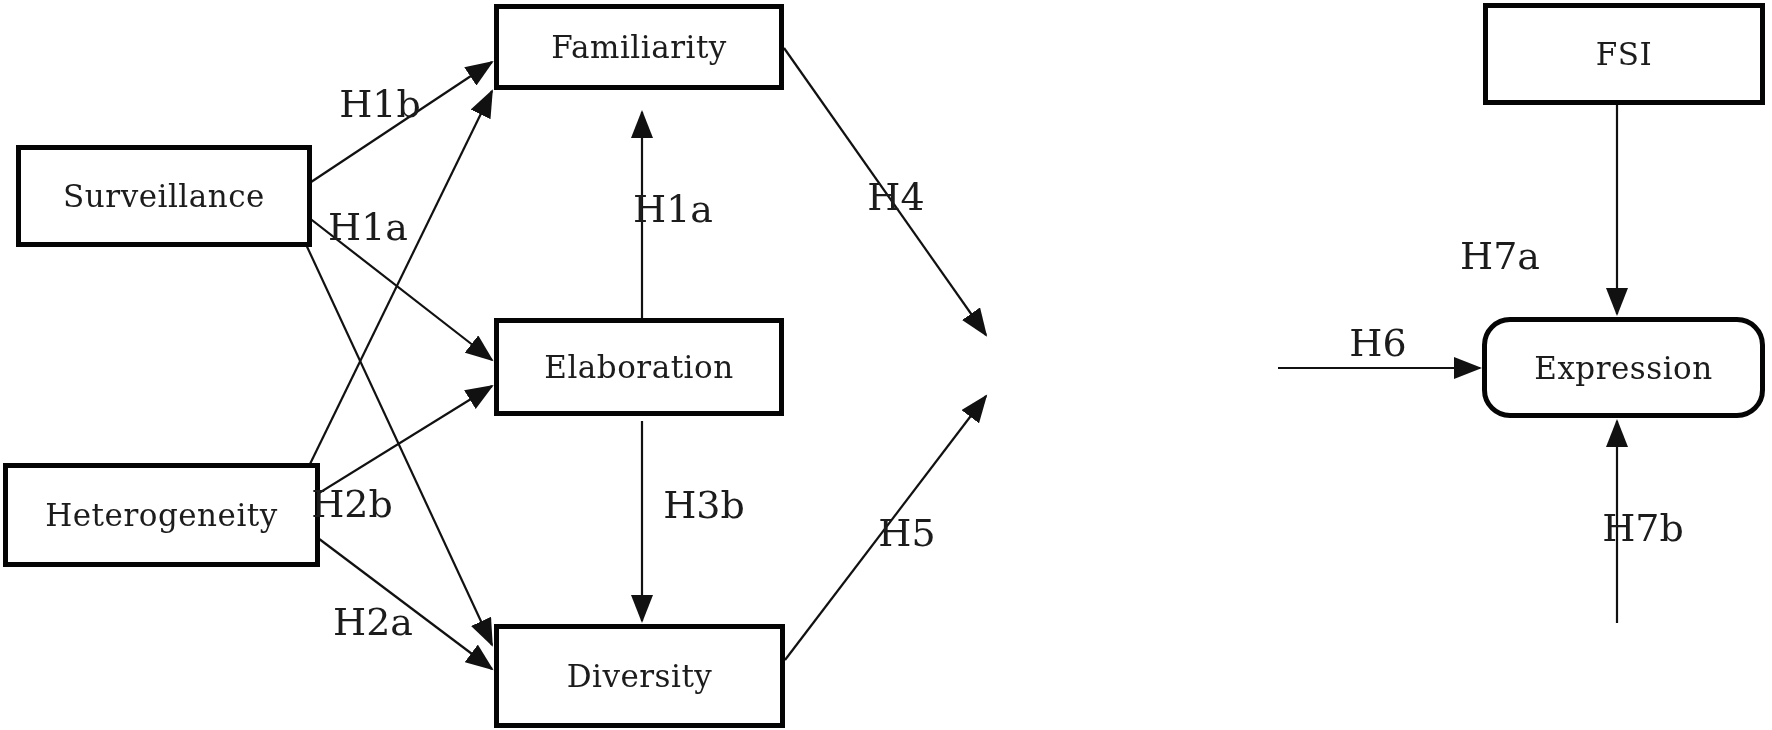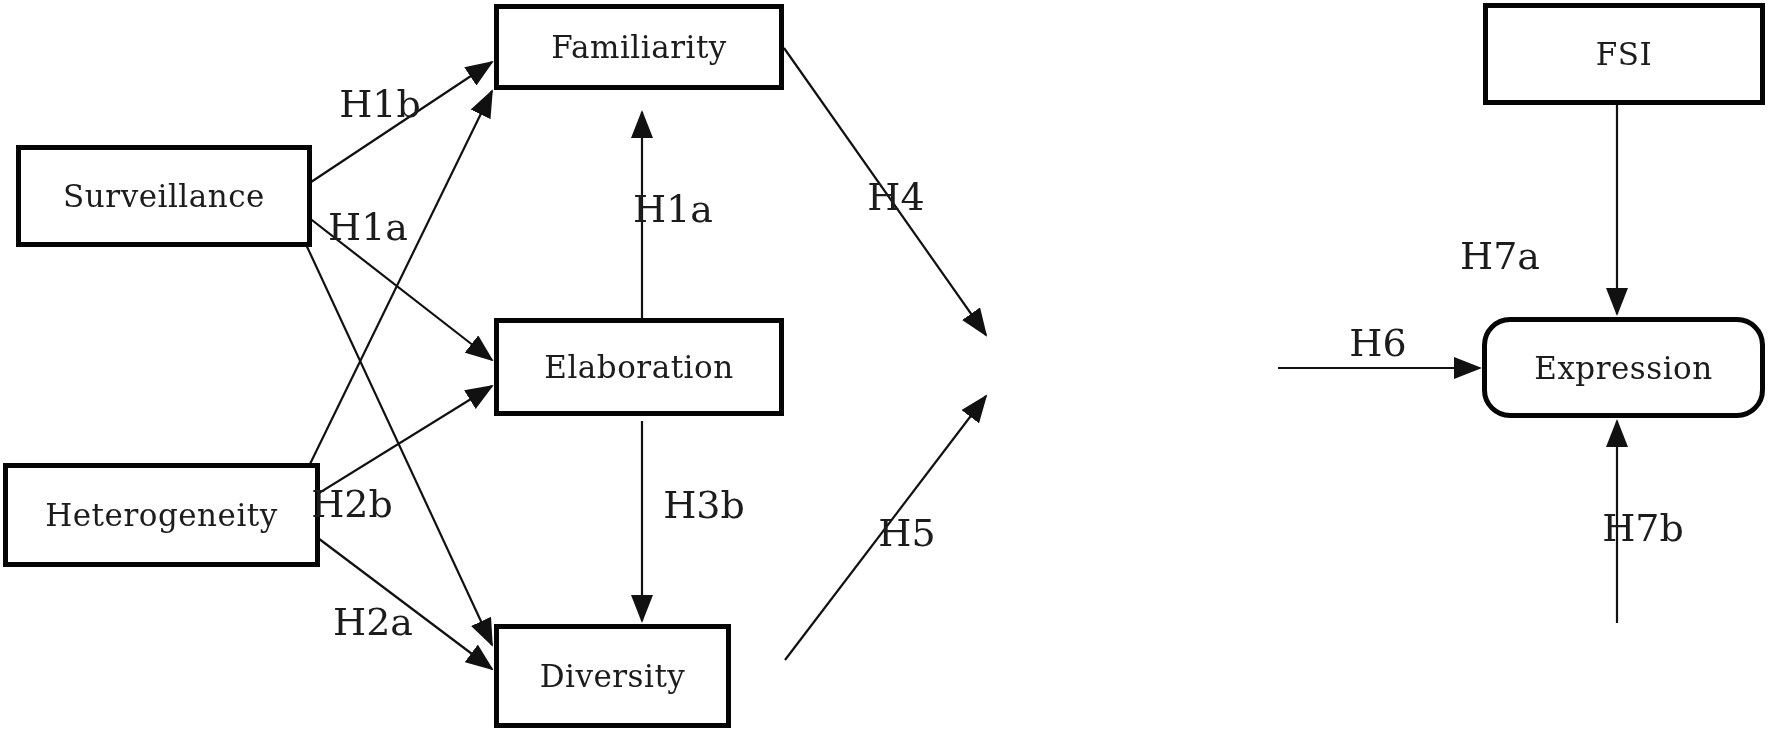--- a/index.html
+++ b/index.html
@@ -71,21 +71,21 @@
     <line x1="785" y1="660" x2="986" y2="396" marker-end="url(#ah)"></line>
     <line x1="1278" y1="368" x2="1480" y2="368" marker-end="url(#ah)"></line>
     <line x1="1617" y1="105" x2="1617" y2="314" marker-end="url(#ah)"></line>
     <line x1="1617" y1="623" x2="1617" y2="421" marker-end="url(#ah)"></line>
   </svg>
 
   <div class="node" style="left:16px;    top:145px; width:296px; height:102px;">Surveillance</div>
   <div class="node" style="left:3px;    top:463px; width:317px; height:104px;">Heterogeneity</div>
   <div class="node" style="left:494px;  top:4px;   width:290px; height:86px;">Familiarity</div>
   <div class="node" style="left:494px;  top:318px; width:290px; height:98px;">Elaboration</div>
-  <div class="node" style="left:494px;  top:624px; width:237px; height:104px;">Diversity</div>
+  <div class="node" style="left:494px;  top:624px; width:291px; height:104px;">Diversity</div>
   <div class="node" style="left:1483px; top:3px;   width:282px; height:102px;">FSI</div>
   <div class="node" style="left:1482px; top:317px; width:283px; height:101px;border-radius:28px;">Expression</div>
 
   <div class="elabel" style="left:380px;  top:104px;">H1b</div>
   <div class="elabel" style="left:368px;  top:227px;">H1a</div>
   <div class="elabel" style="left:352px;  top:504px;">H2b</div>
   <div class="elabel" style="left:373px;  top:622px;">H2a</div>
   <div class="elabel" style="left:673px;  top:209px;">H1a</div>
   <div class="elabel" style="left:676px;  top:505px;margin-left:28px;">H3b</div>
   <div class="elabel" style="left:896px;  top:197px;">H4</div>

